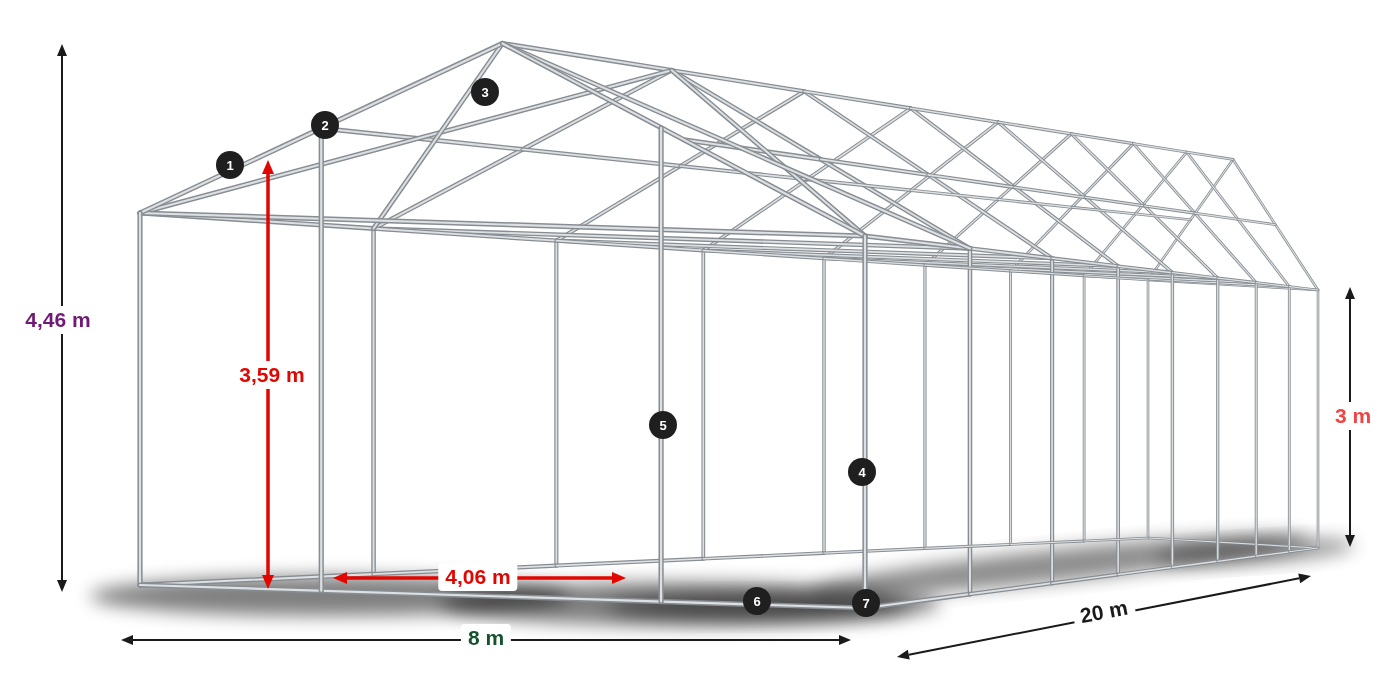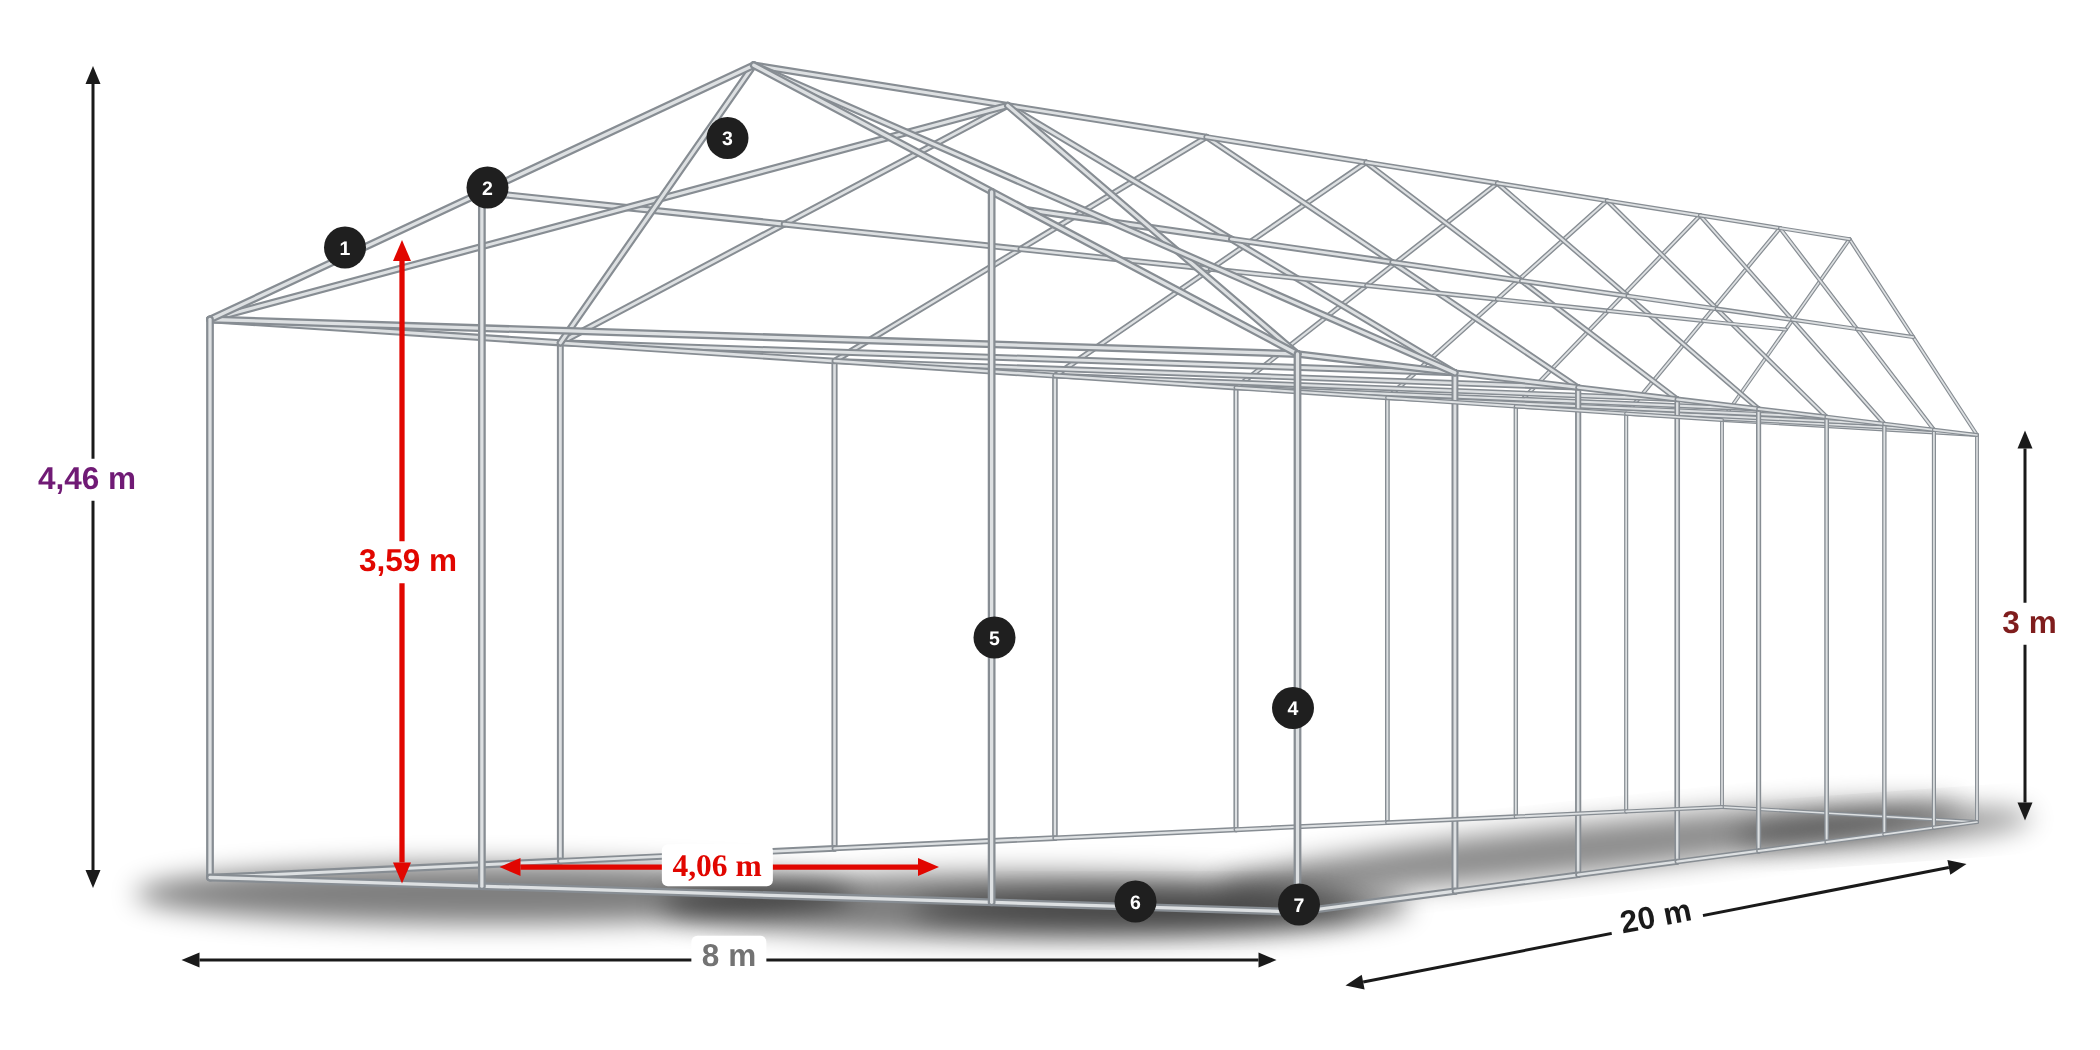--- a/index.html
+++ b/index.html
@@ -19,21 +19,21 @@
     border-radius:4px;
     font-weight:700;
     font-size:21px;
     color:#1a1a1a;
     white-space:nowrap;
     line-height:1.25;
   }
   .dim-label.red{color:#e10600;}
   .lbl-total   {left:58px;  top:320px;}
   .lbl-entr-h  {left:272px; top:375px;}
-  .lbl-entr-w  {left:478px; top:577px;font-family:Liberation Serif, serif;}
+  .lbl-entr-w  {left:478px; top:577px;}
   .lbl-width   {left:486px; top:638px;}
   .lbl-length  {left:1104px;top:612px; transform:translate(-50%,-50%) rotate(-11deg);}
   .lbl-side    {left:1353px;top:416px;}
 </style>
 </head>
 <body>
 
 <div class="stage">
   <svg id="scene" width="1400" height="700" viewBox="0 0 1400 700">
     <defs>
@@ -316,16 +316,16 @@
         <g>
           <circle cx="866" cy="603" r="14" fill="#1f1f1f"></circle>
           <text x="866" y="603" fill="#ffffff" text-anchor="middle" dy="0.36em" font-size="13" font-weight="700" font-family="&quot;Liberation Sans&quot;, sans-serif">7</text>
         </g>
       </g>
   </svg>
 
   <div class="dim-label lbl-total" style="color: #701a75;">4,46 m</div>
   <div class="dim-label red lbl-entr-h" style="color: rgb(225, 6, 0);">3,59 m</div>
   <div class="dim-label red lbl-entr-w" style="color: rgb(225, 6, 0);">4,06 m</div>
-  <div class="dim-label lbl-width" style="color: #737373;">8 m</div>
+  <div class="dim-label lbl-width" style="color: #14532d;">8 m</div>
   <div class="dim-label lbl-length" style="color: rgb(26, 26, 26);">20 m</div>
-  <div class="dim-label lbl-side" style="color: #7f1d1d;">3 m</div>
+  <div class="dim-label lbl-side" style="color: #ef4444;">3 m</div>
 </div>
 
 </body></html>

